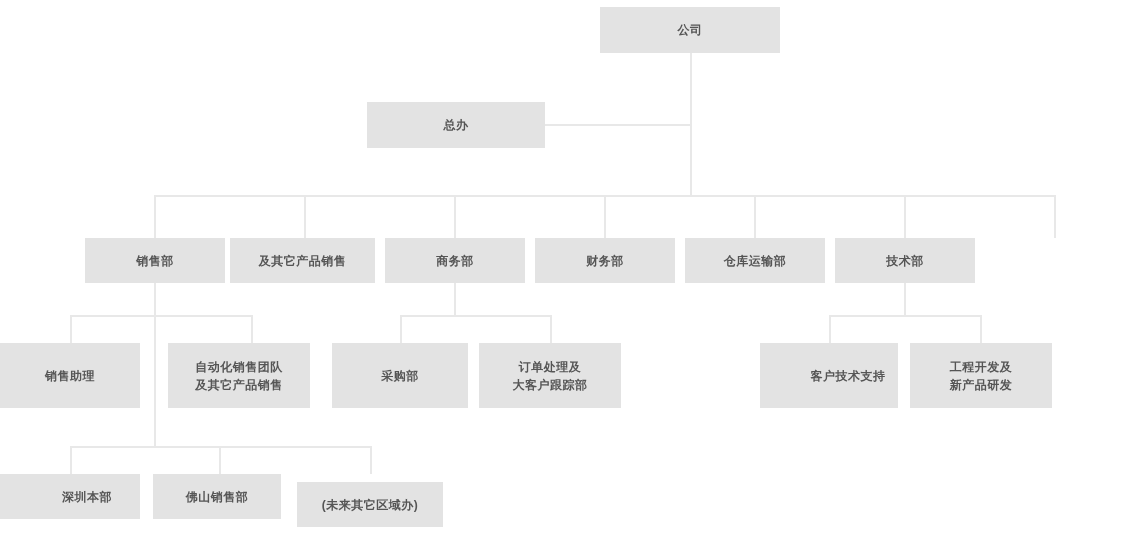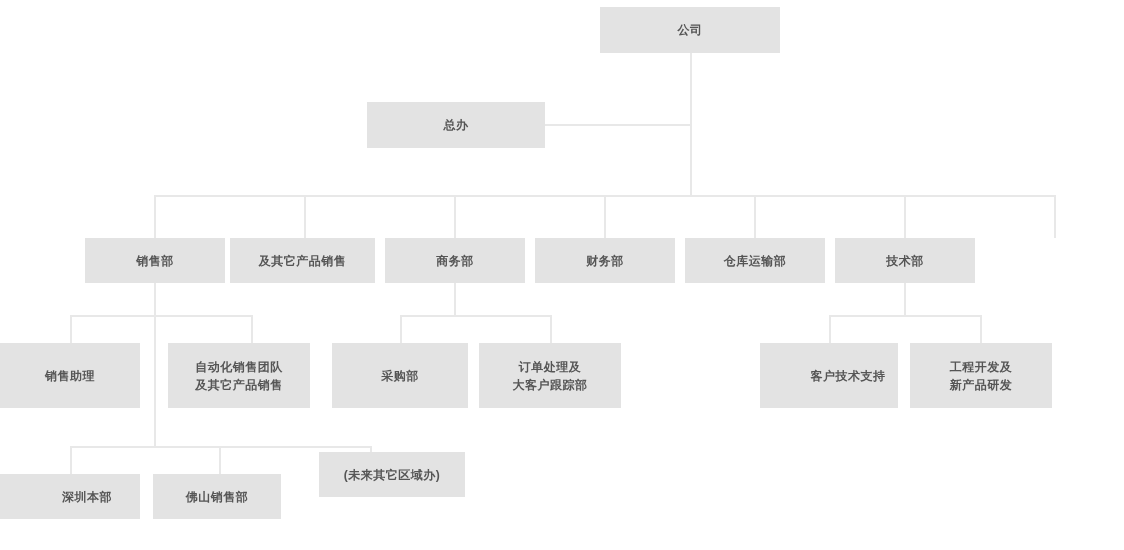--- a/index.html
+++ b/index.html
@@ -133,17 +133,17 @@
     <span class="lbl">工程开发及
 新产品研发</span>
   </div>
 
   <div class="node" style="left:0px; top:474px; width:140px; height:45px;padding-left:40px;">
     <span class="lbl">深圳本部</span>
   </div>
   <div class="node" style="left:153px; top:474px; width:128px; height:45px;">
     <span class="lbl">佛山销售部</span>
   </div>
-  <div class="node" style="left:297px; top:452px; width:146px; height:45px;margin-left:22px;">
+  <div class="node" style="left:297px; top:482px; width:146px; height:45px;">
     <span class="lbl">(未来其它区域办)</span>
   </div>
 
 </div>
 
 </body></html>

